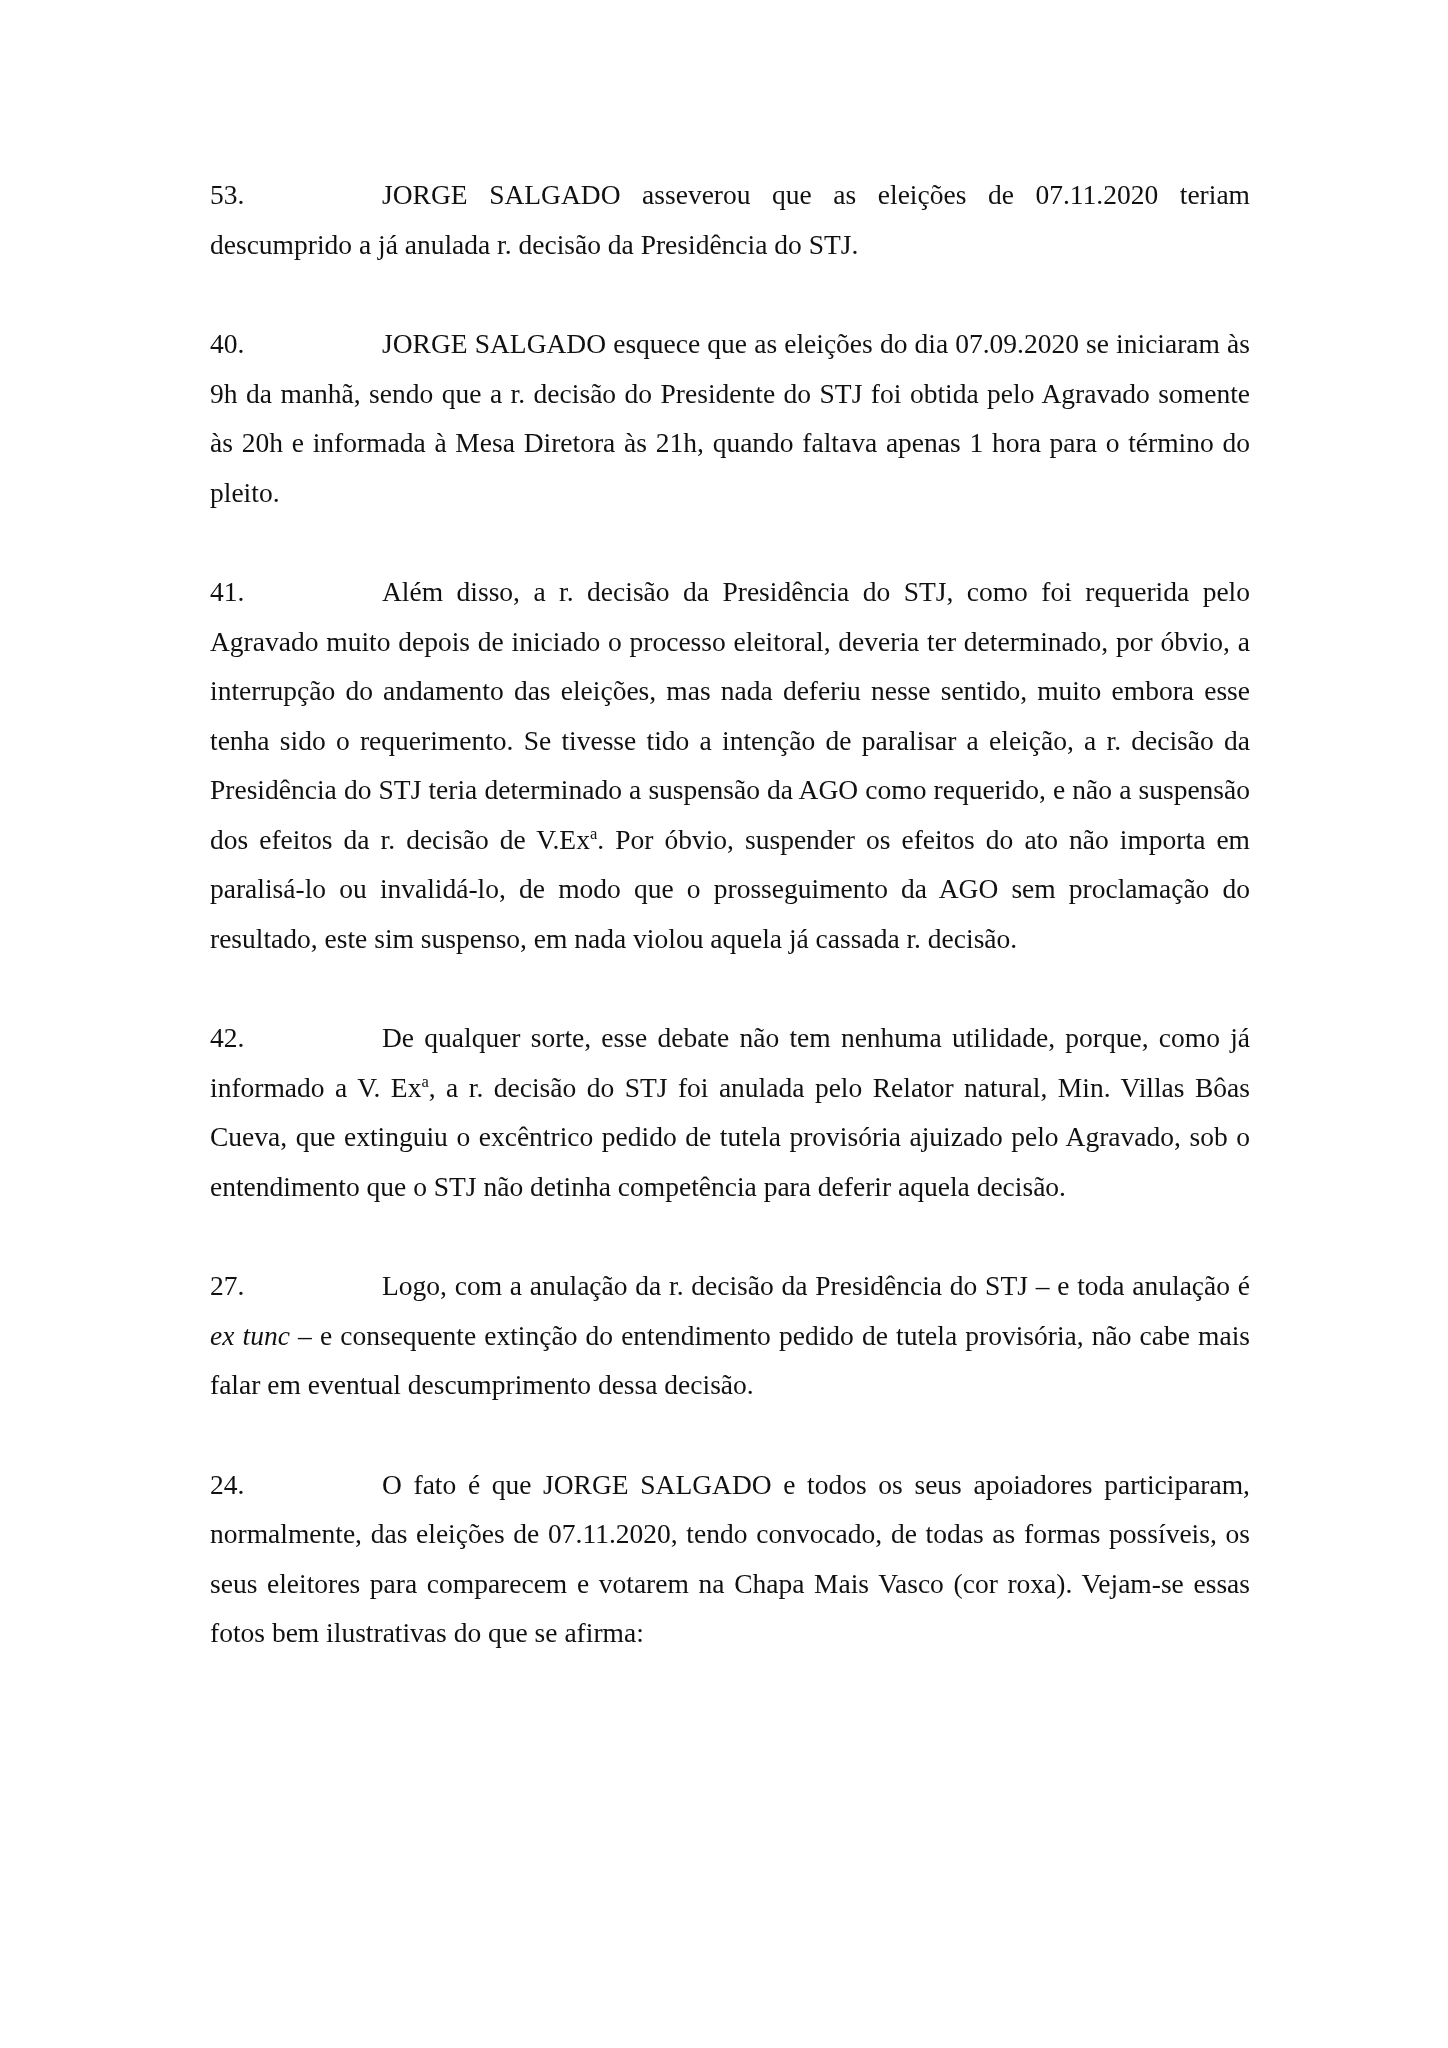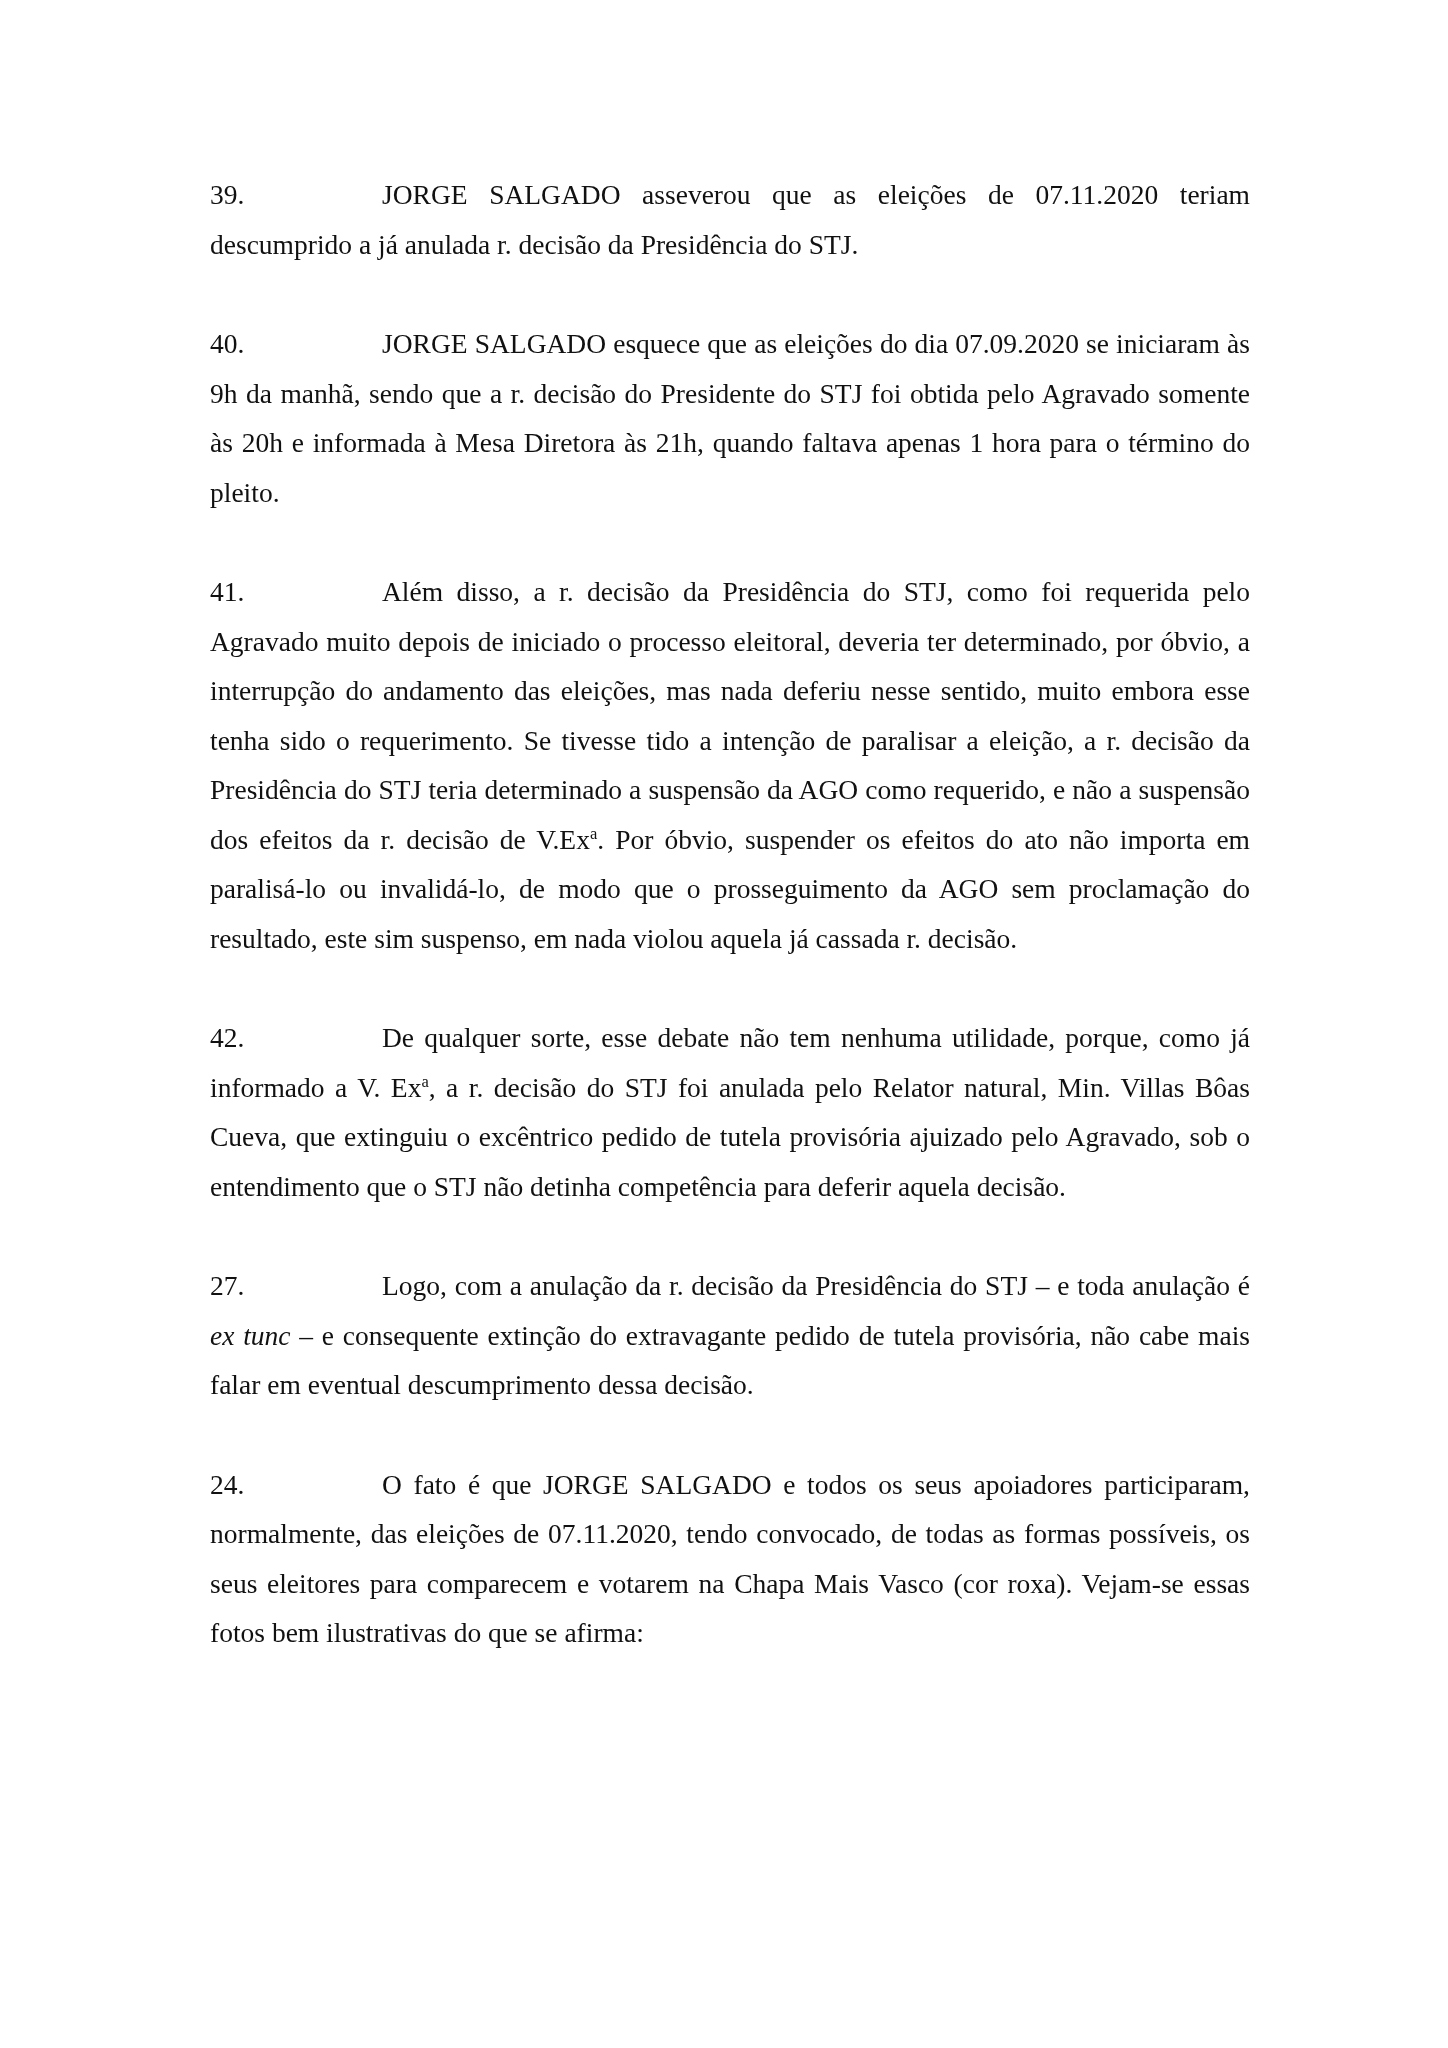--- a/index.html
+++ b/index.html
@@ -25,36 +25,36 @@
   .u { text-underline-offset: 4px; text-decoration-thickness: 1.5px; }
   .i { font-style: italic; }
   sup { font-size: 60%; line-height: 0; vertical-align: super; }
 </style>
 </head>
 <body>
 
 <div class="page">
 
   <p class="para">
-    <span class="para-num">39.</span><span>JORGE SALGADO asseverou que as eleições de 07.11.2020 teriam descumprido a já anulada r. decisão da Presidência do STJ.</span>
+    <span class="para-num">53.</span><span>JORGE SALGADO asseverou que as eleições de 07.11.2020 teriam descumprido a já anulada r. decisão da Presidência do STJ.</span>
   </p>
 
   <p class="para">
     <span class="para-num">40.</span><span>JORGE SALGADO esquece que as eleições do dia 07.09.2020 se iniciaram às 9h da manhã, sendo que a r. decisão do Presidente do STJ foi obtida pelo Agravado somente às 20h e informada à Mesa Diretora às 21h, quando faltava apenas 1 hora para o término do pleito.</span>
   </p>
 
   <p class="para">
     <span class="para-num">41.</span><span>Além disso, a r. decisão da Presidência do STJ, como foi requerida pelo Agravado muito depois de iniciado o processo eleitoral, deveria ter determinado, por óbvio, a interrupção do andamento das eleições, mas nada deferiu nesse sentido, muito embora esse tenha sido o requerimento. Se tivesse tido a intenção de paralisar a eleição, a r. decisão da Presidência do STJ teria determinado a suspensão da AGO como requerido, e não a suspensão dos efeitos da r. decisão de V.Ex</span><sup>a</sup><span>. Por óbvio, suspender os efeitos do ato não importa em paralisá-lo ou invalidá-lo, de modo que o prosseguimento da AGO sem proclamação do resultado, este sim suspenso, em nada violou aquela já cassada r. decisão.</span>
   </p>
 
   <p class="para">
     <span class="para-num">42.</span><span class="u"><span>De qualquer sorte, esse debate não tem nenhuma utilidade, porque, como já informado a V. Ex</span><sup>a</sup><span>, a r. decisão do STJ foi anulada pelo Relator natural, Min. Villas Bôas Cueva, que extinguiu o excêntrico pedido de tutela provisória ajuizado pelo Agravado, sob o entendimento que o STJ não detinha competência para deferir aquela decisão</span></span><span>.</span>
   </p>
 
   <p class="para">
-    <span class="para-num">27.</span><span>Logo, com a anulação da r. decisão da Presidência do STJ – e toda anulação é </span><span class="i">ex tunc</span><span> – e consequente extinção do extravagante pedido de tutela provisória, não cabe mais falar em eventual descumprimento dessa decisão.</span>
+    <span class="para-num">27.</span><span>Logo, com a anulação da r. decisão da Presidência do STJ – e toda anulação é </span><span class="i">ex tunc</span><span> – e consequente extinção do entendimento pedido de tutela provisória, não cabe mais falar em eventual descumprimento dessa decisão.</span>
   </p>
 
   <p class="para">
     <span class="para-num">24.</span><span>O fato é que JORGE SALGADO e todos os seus apoiadores participaram, normalmente, das eleições de 07.11.2020, tendo convocado, de todas as formas possíveis, os seus eleitores para comparecem e votarem na Chapa Mais Vasco (cor roxa). Vejam-se essas fotos bem ilustrativas do que se afirma:</span>
   </p>
 
 </div>
 
 </body></html>

